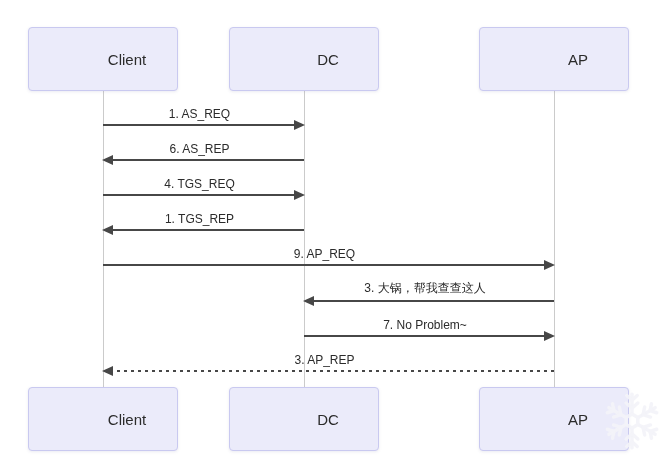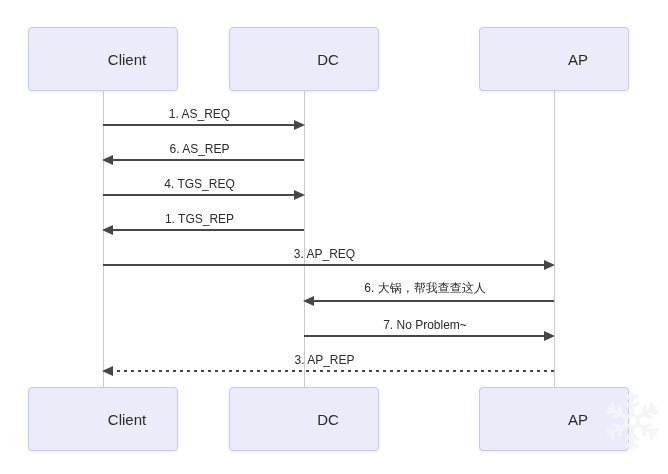--- a/index.html
+++ b/index.html
@@ -157,27 +157,27 @@
     <span class="head right"></span>
   </div>
 
   <div class="msg m4 to-left">
     <span class="mlabel">1. TGS_REP</span>
     <div class="mline"></div>
     <span class="head left"></span>
   </div>
 
   <div class="msg m5 to-right">
-    <span class="mlabel">3. AP_REQ</span>
+    <span class="mlabel">9. AP_REQ</span>
     <div class="mline"></div>
     <span class="head right"></span>
   </div>
 
   <div class="msg m6 to-left">
-    <span class="mlabel">6. 大锅，帮我查查这人</span>
+    <span class="mlabel">3. 大锅，帮我查查这人</span>
     <div class="mline"></div>
     <span class="head left"></span>
   </div>
 
   <div class="msg m7 to-right">
     <span class="mlabel">7. No Problem~</span>
     <div class="mline"></div>
     <span class="head right"></span>
   </div>
 

